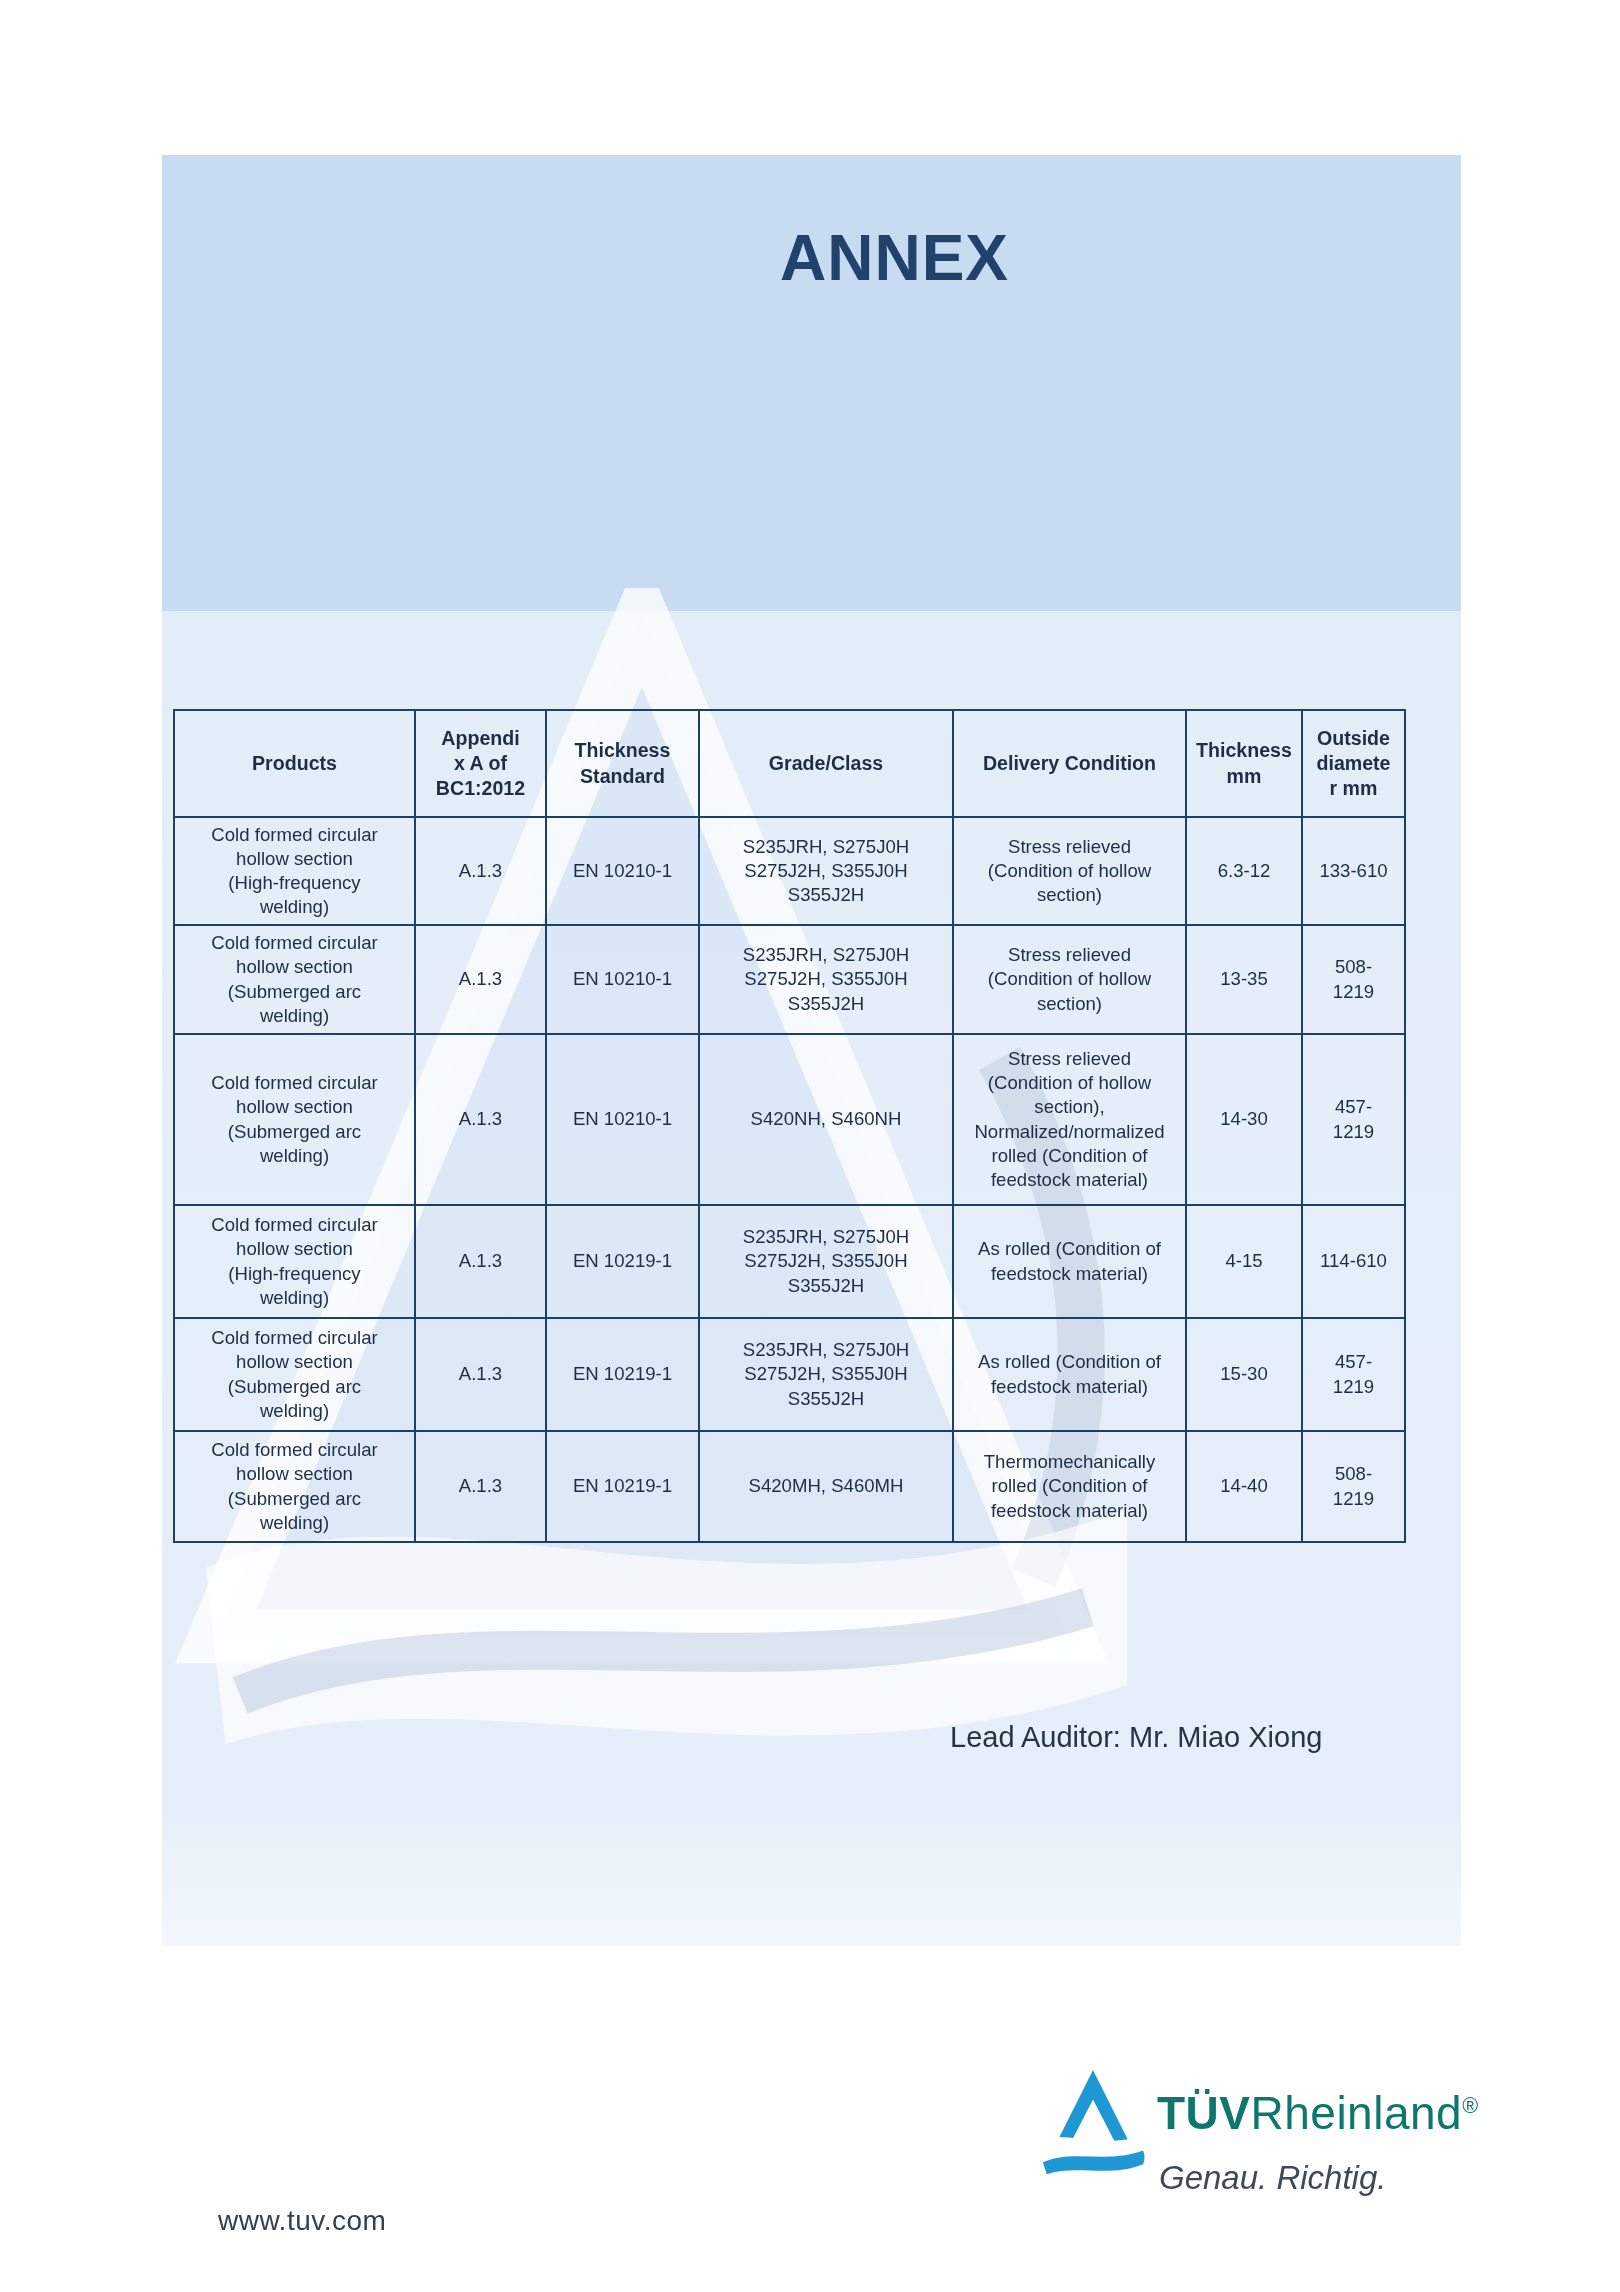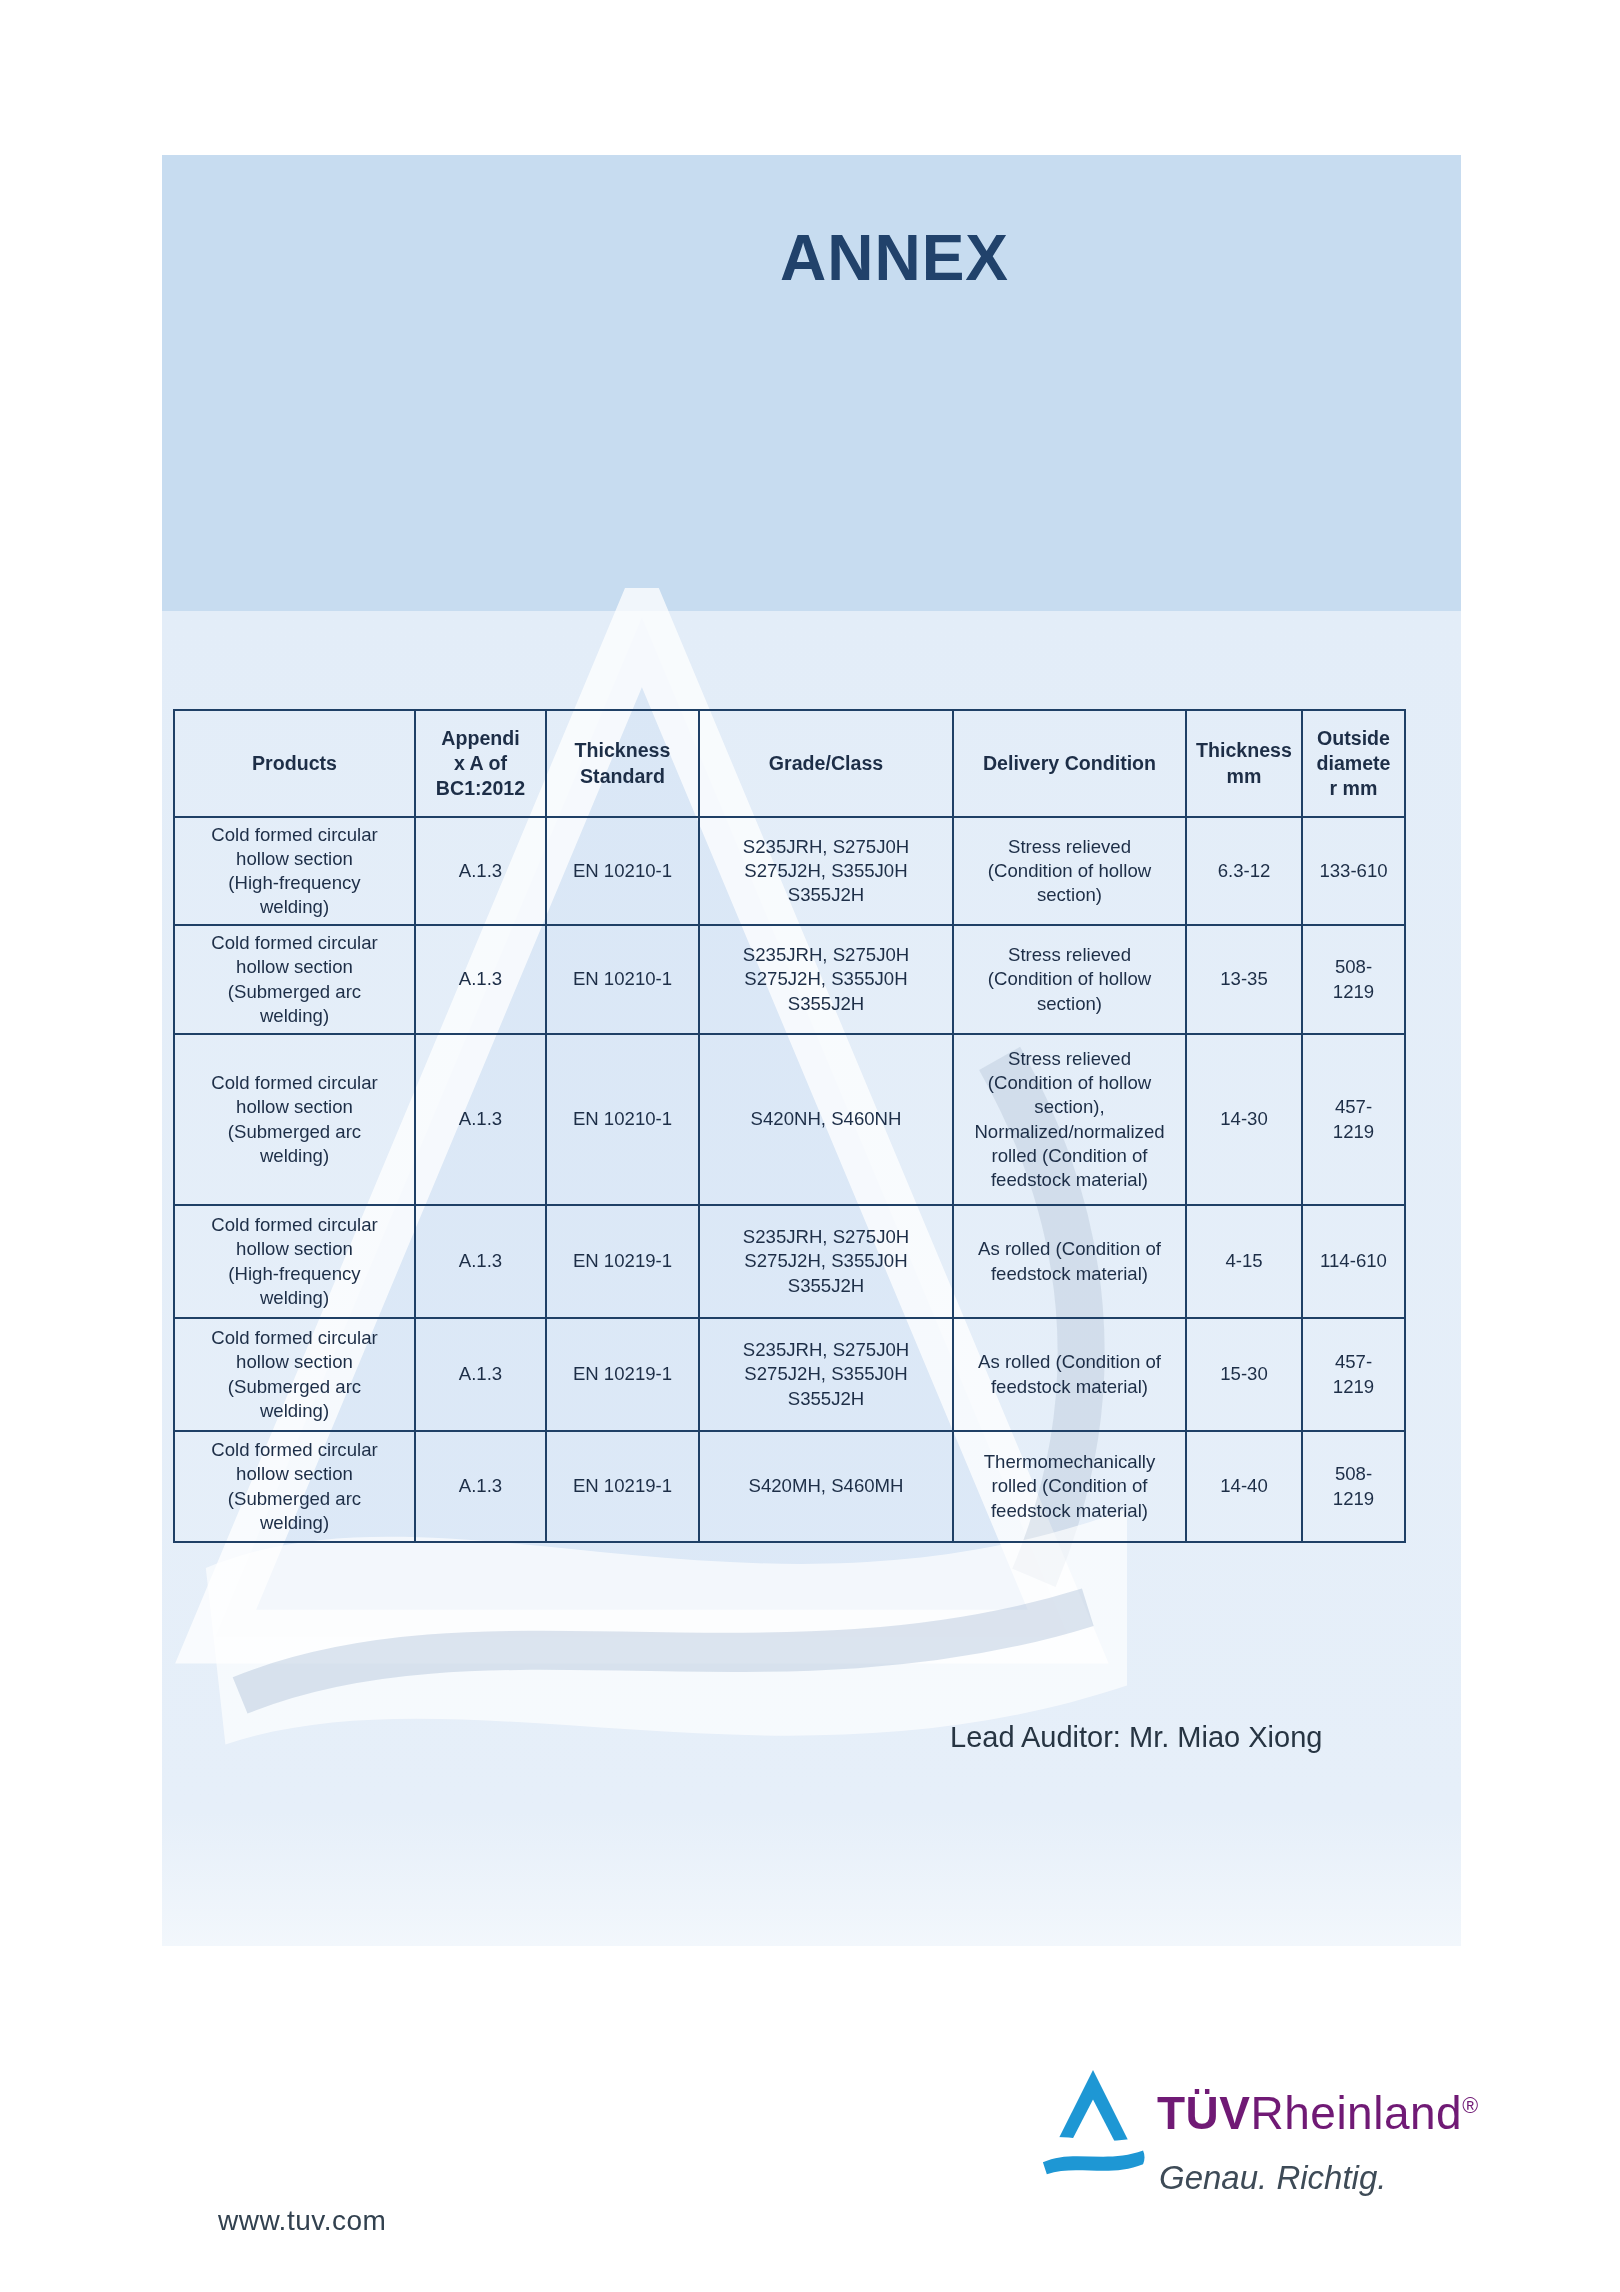--- a/index.html
+++ b/index.html
@@ -59,21 +59,21 @@
     position:absolute; left:902px; top:1721px;
     font-size:29px; color:#273543;margin-left:48px;
   }
   .site-url {
     position:absolute; left:218px; top:2205px;
     font-size:28px; color:#32414f; letter-spacing:0.5px;
   }
   .logo-triangle { position:absolute; left:1037px; top:2068px; }
   .brand-line {
     position:absolute; left:1157px; top:2086px;
-    font-size:46px; color:#701a75; letter-spacing:0.5px;
+    font-size:46px; color:#0f766e; letter-spacing:0.5px;
     white-space:nowrap;
     text-align:center;
   }
   .brand-line .tuv { font-weight:bold; }
   .brand-line .reg { font-size:21.6px; vertical-align:super; }
   .tagline {
     position:absolute; left:1159px; top:2159px;
     font-size:33px; color:#3e4b57;font-style:italic;
   }
 </style>

